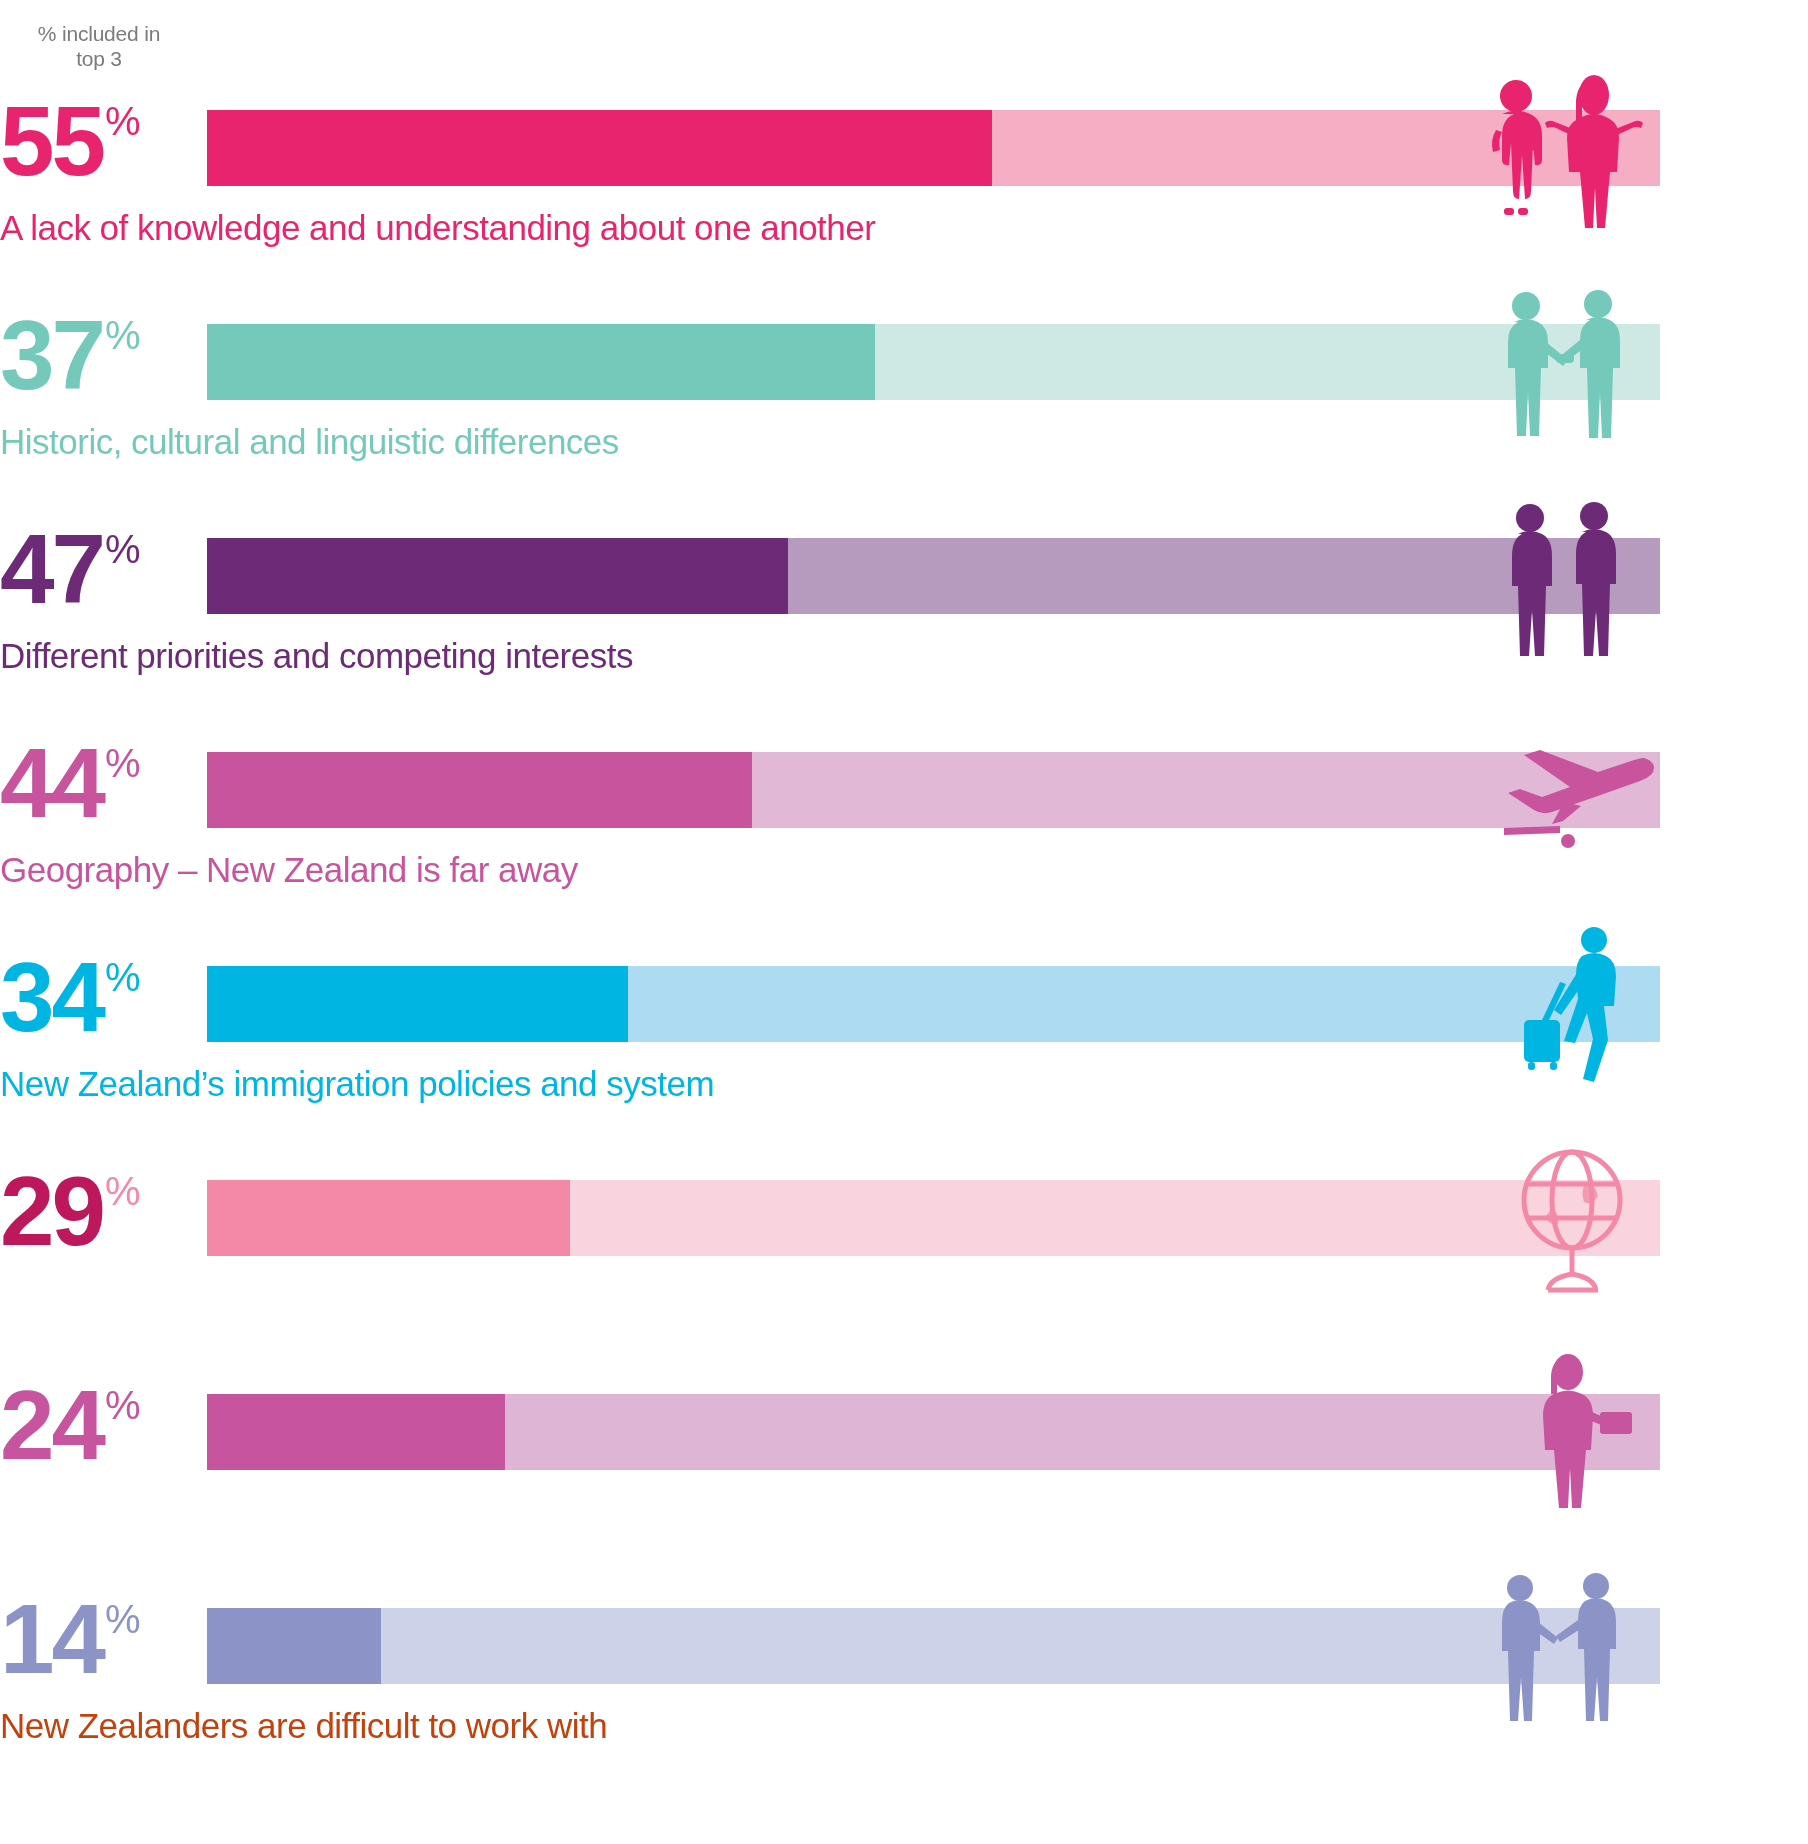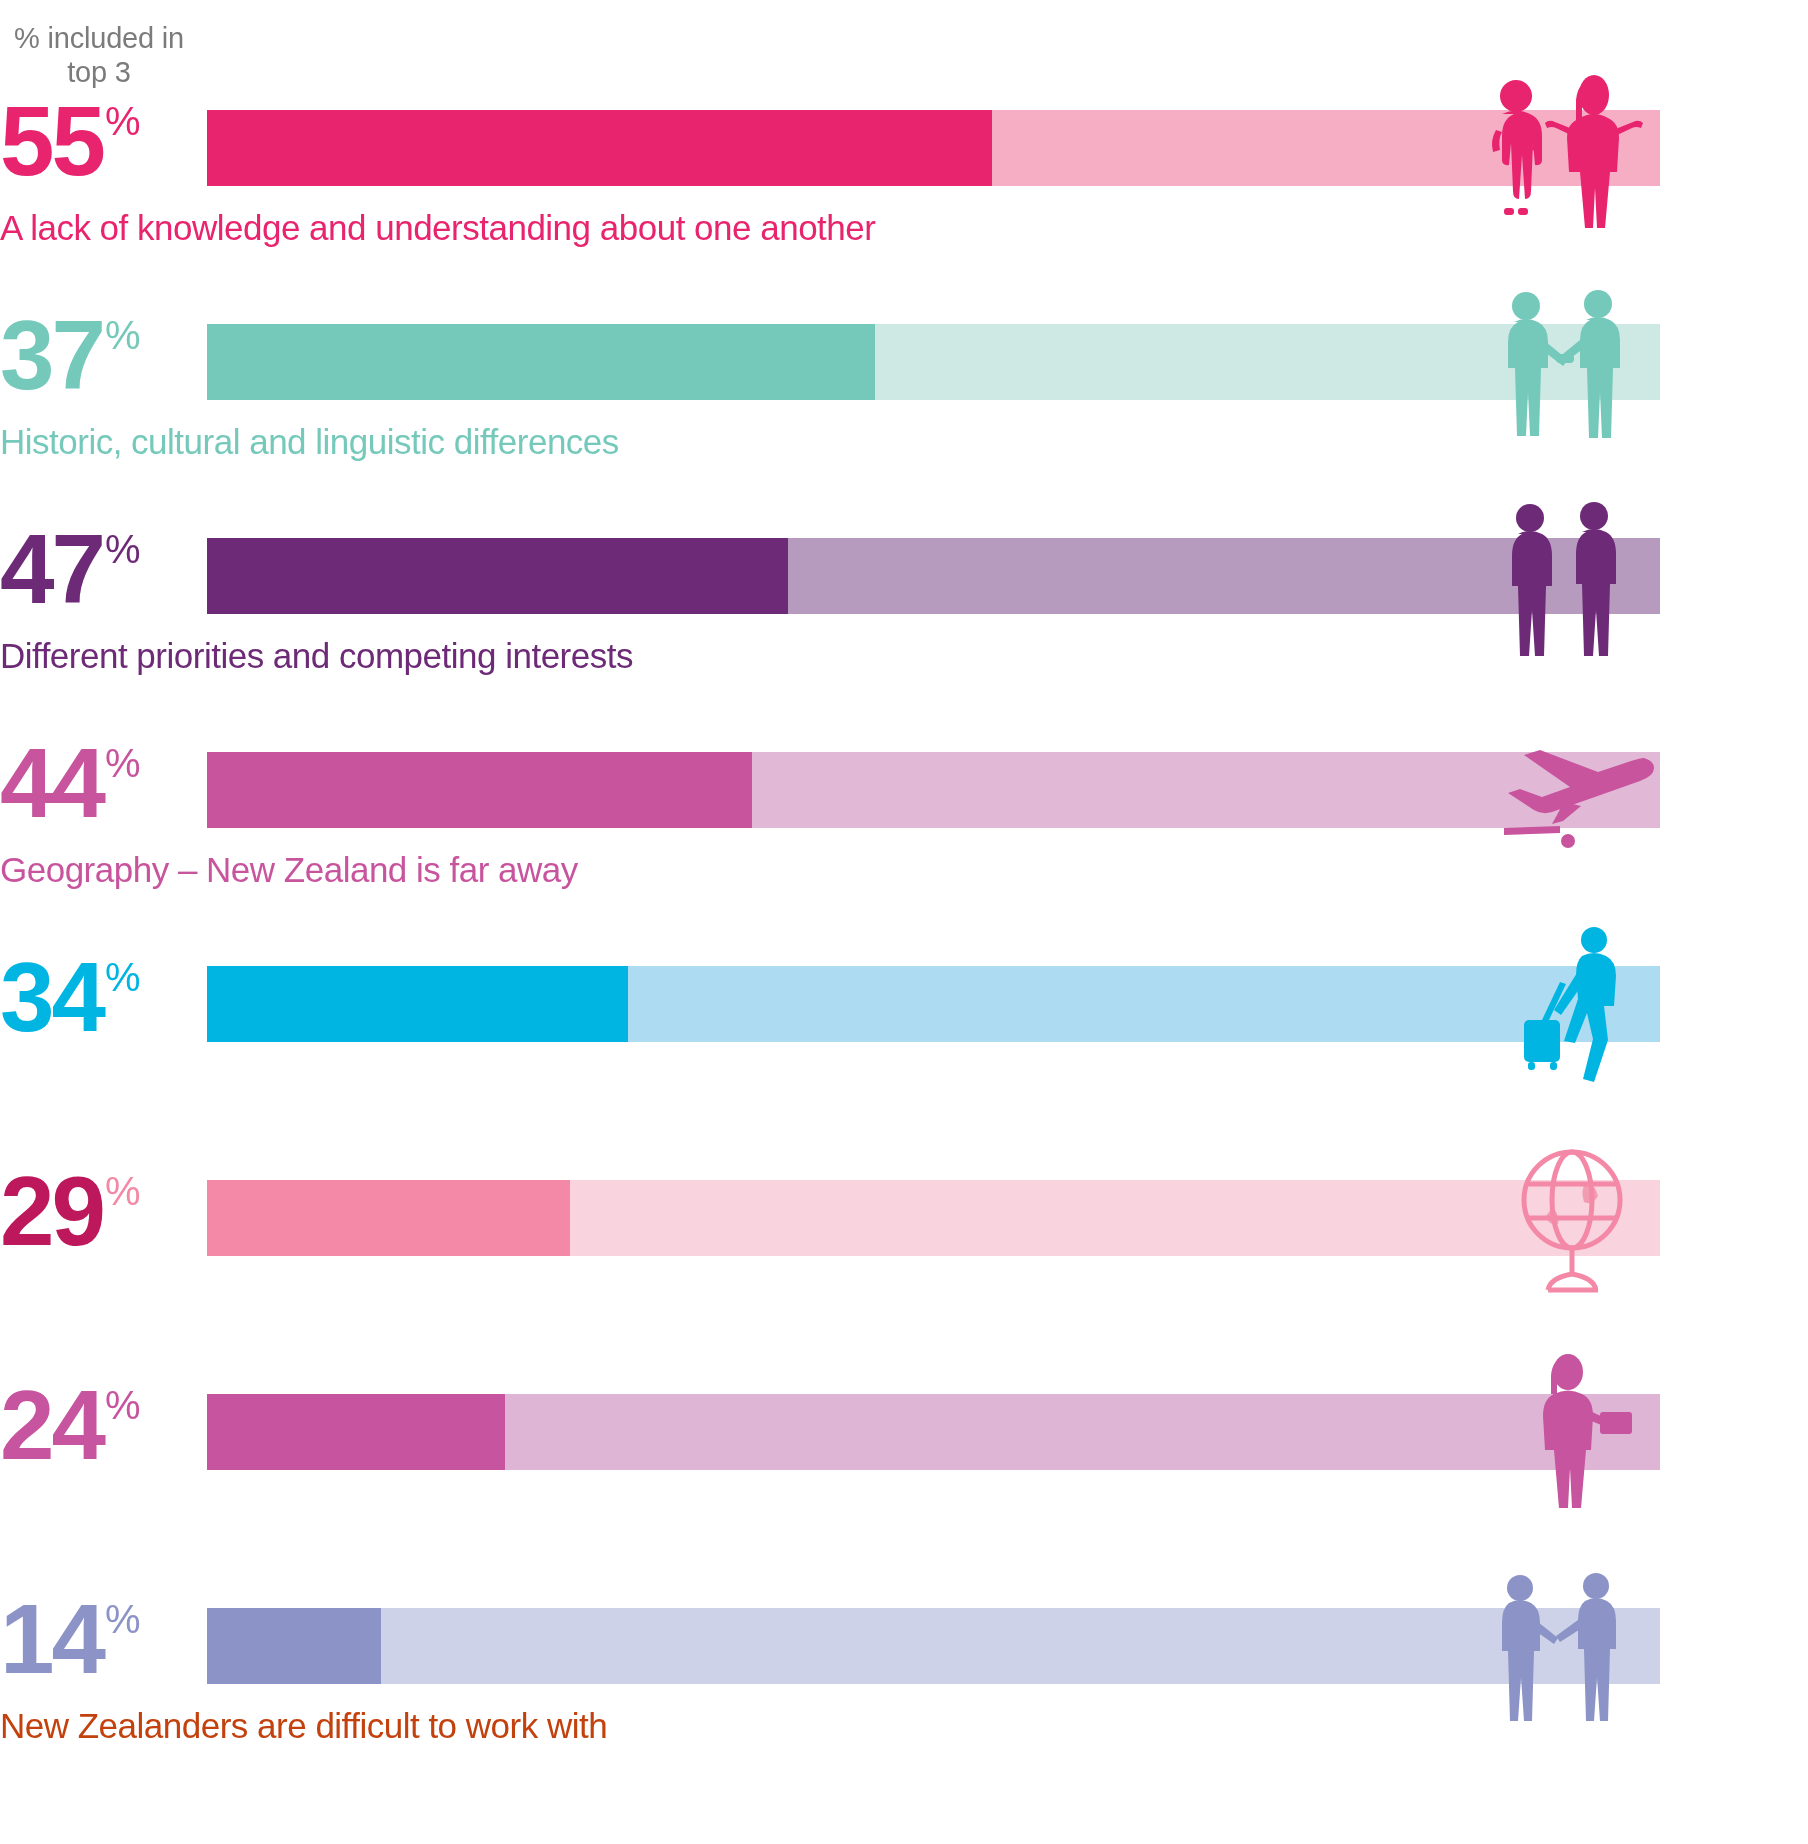--- a/index.html
+++ b/index.html
@@ -18,21 +18,21 @@
   }
 
   
   .caption {
     position: absolute;
     left: 0px;
     top: 22px;
     width: 198px;
     text-align: center;
     color: #7b7b7b;
-    font-size: 29px;
+    font-size: 21px;
     line-height: 1.17;
     font-weight: 400;
     letter-spacing: -0.2px;
   }
 
   
   .row {
     position: absolute;
     left: 0;
     width: 1808px;
@@ -220,20 +220,21 @@
           <path d="M114 32 q12 -6 24 0 q10 5 10 20 l-2 30 l-10 0 l4 34 l-14 42 l-11 -3 l10 -40 l-6 -26 l-12 30 l-11 -2 l14 -42 l-2 -23 q0 -15 6 -20z"></path>
           <path d="M112 44 l-26 42 l7 5 l28 -40z"></path>
           <rect x="56" y="96" width="36" height="42" rx="5"></rect>
           <path d="M74 96 l18 -38 l6 2 l-17 36z"></path>
           <rect x="60" y="138" width="7" height="8" rx="3"></rect>
           <rect x="82" y="138" width="7" height="8" rx="3"></rect>
         </g>
             </svg>
           </div>
     </div>
+    <div class="row-label" style="color: rgb(0, 181, 226);">New Zealand’s immigration policies and system</div>
   </div>
       <div class="row" style="top: 1166px;">
     <div class="value-block">
       <span class="value-num" style="color: #be185d;">29</span>
       <span class="value-pct" style="color: rgb(243, 137, 166);">%</span>
     </div>
     <div class="bar-track" style="background: rgb(249, 212, 222);">
       <div class="bar-fill" style="background: rgb(243, 137, 166); width: 25%;"></div>
       <div class="row-icon">
             <svg viewBox="0 0 190 166" xmlns="http://www.w3.org/2000/svg">

